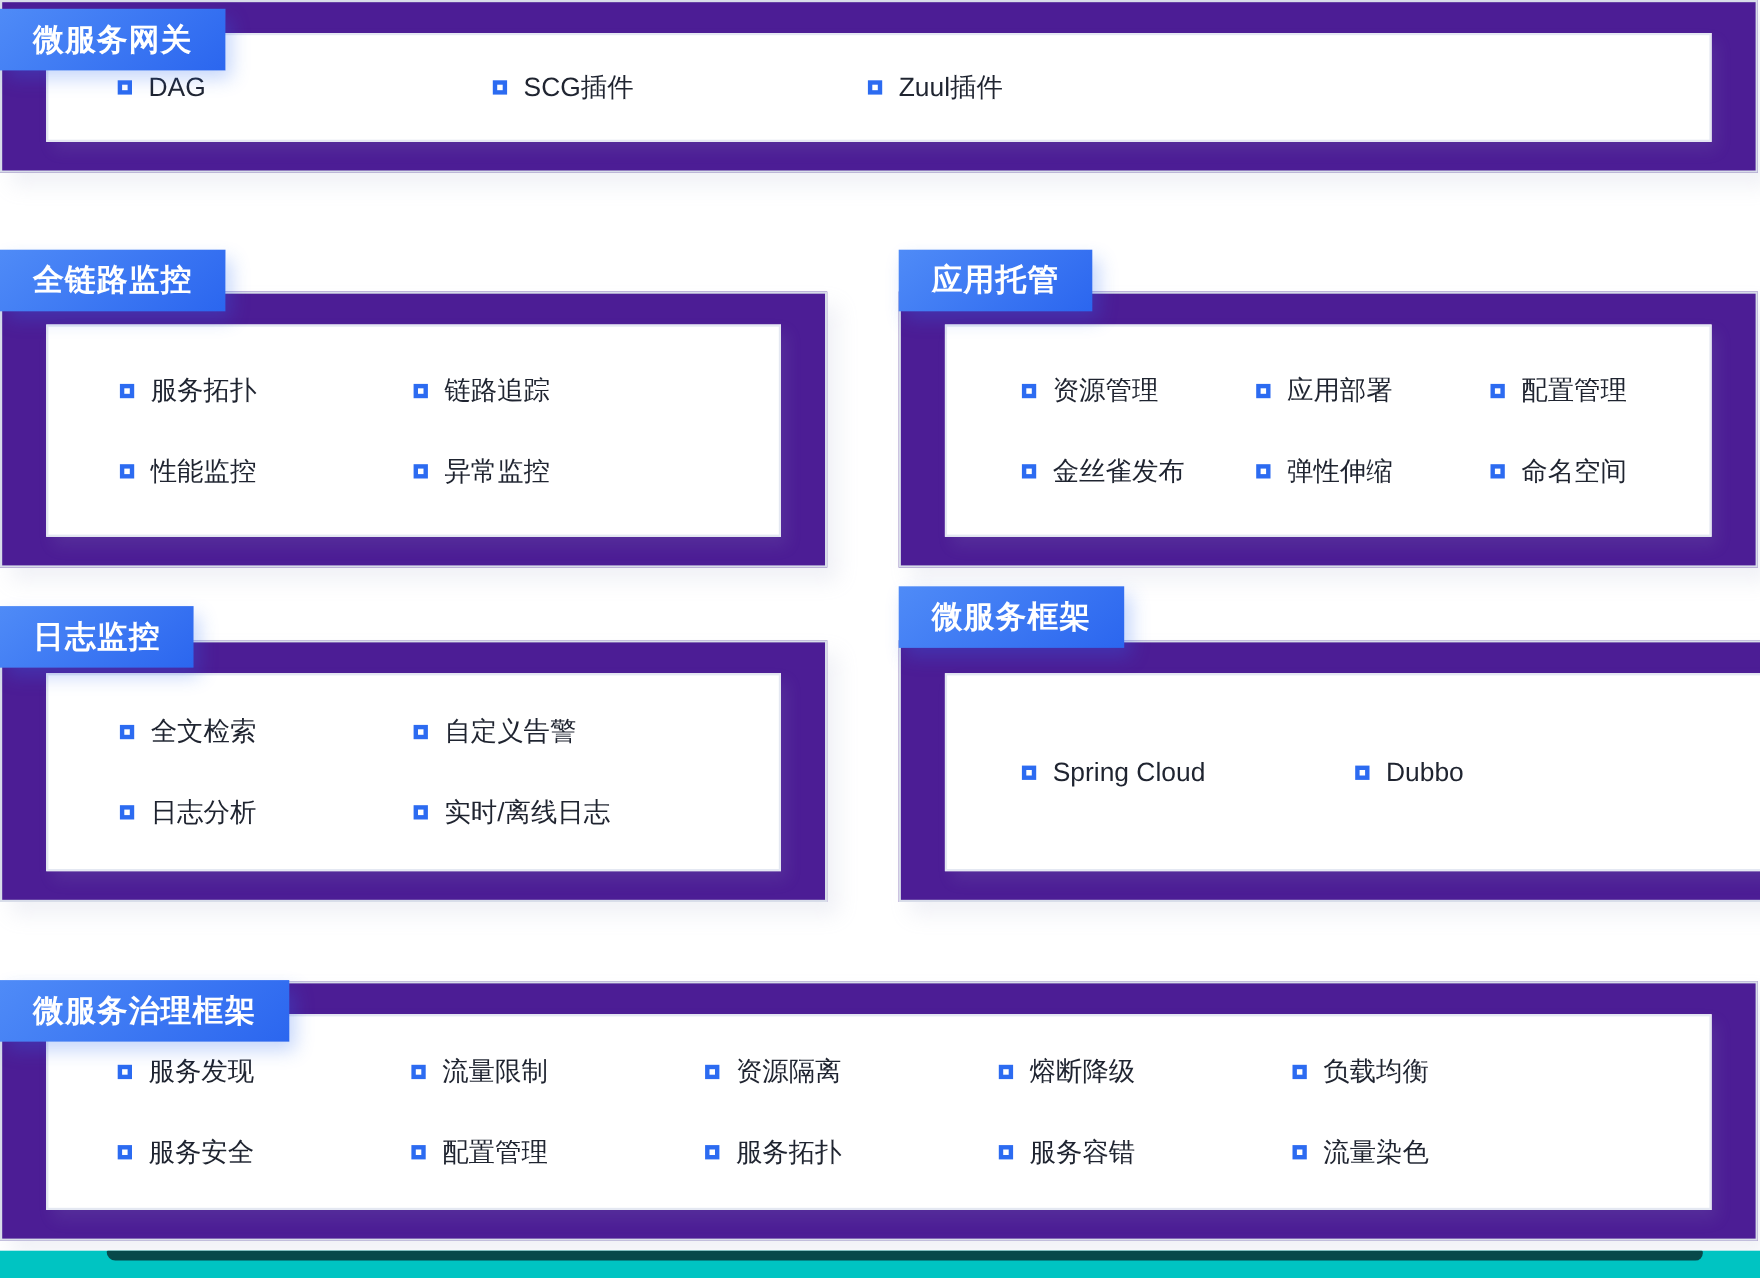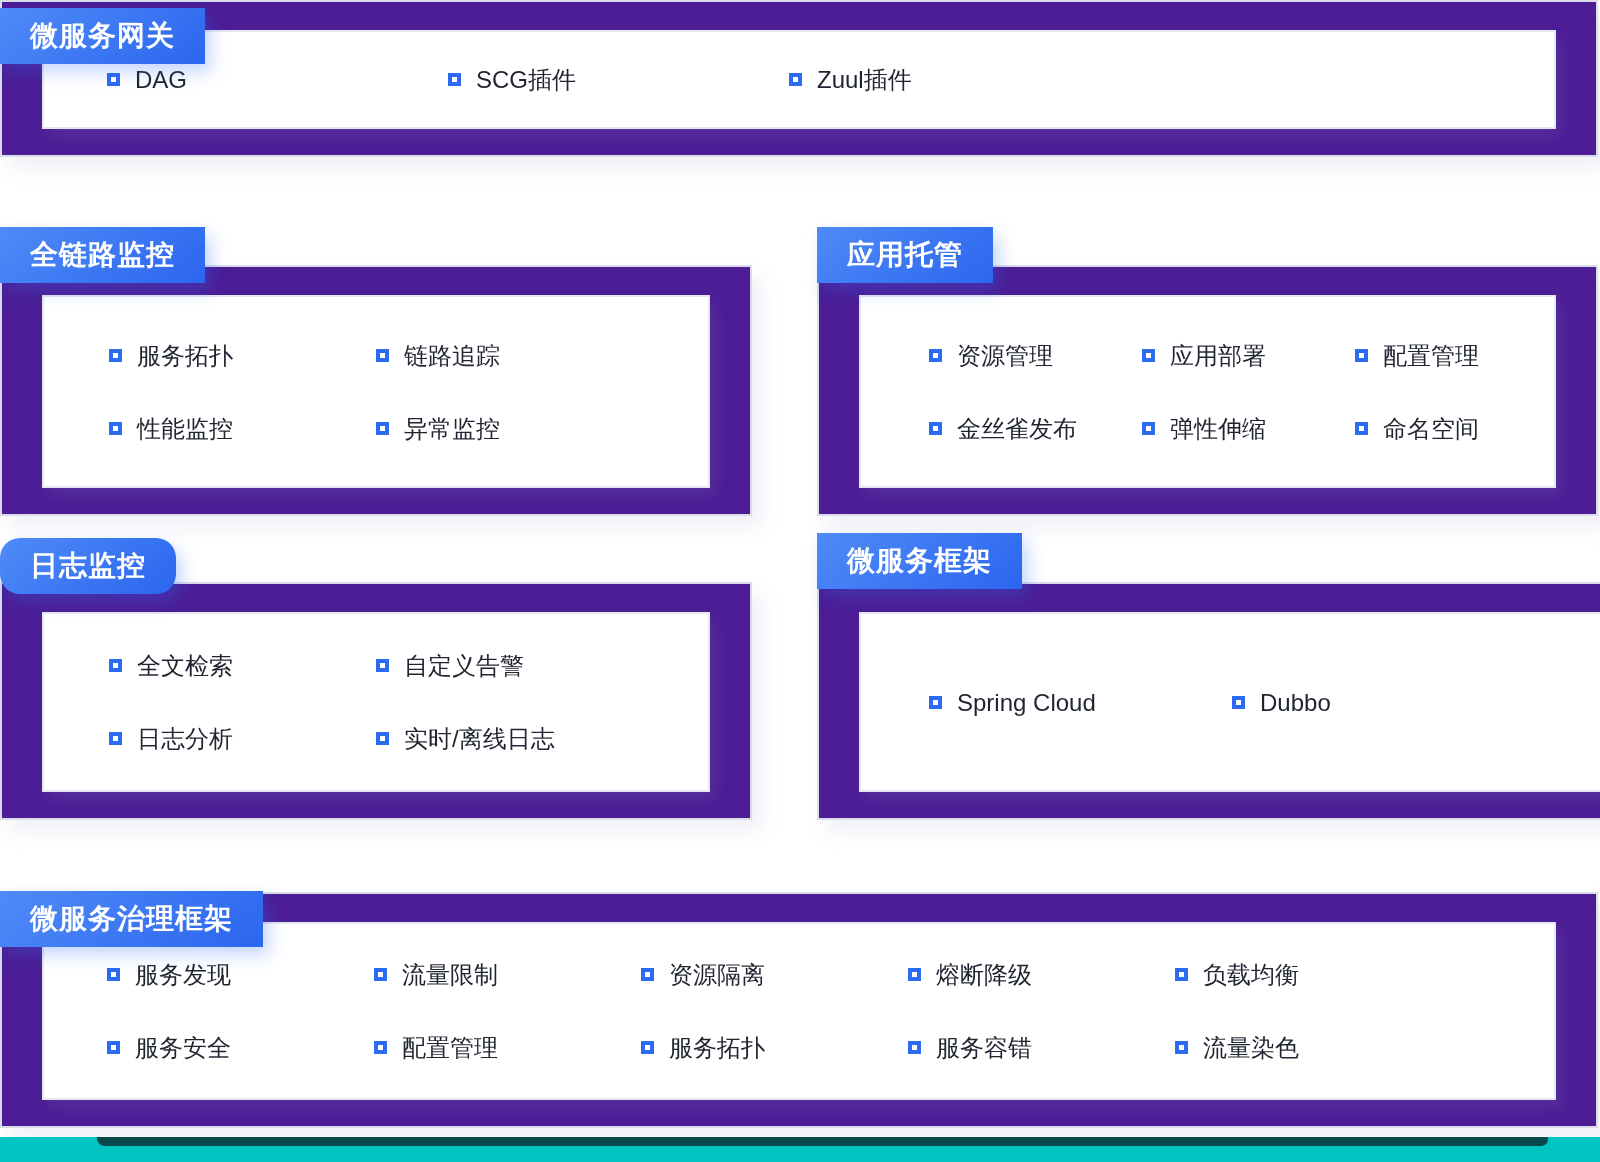--- a/index.html
+++ b/index.html
@@ -31,21 +31,21 @@
     height:56px;padding:0 30px;
     display:flex;align-items:center;
     background:linear-gradient(140deg,#4f8bf7 0%,#2b66ef 100%);
     color:#ffffff;font-size:28px;font-weight:600;letter-spacing:1px;
     box-shadow:6px 8px 16px rgba(46,107,240,.28);
     white-space:nowrap;
   }
   #tab-gateway   {left:0;    top:8px;}
   #tab-tracing   {left:0;    top:227px;}
   #tab-hosting   {left:817px;top:227px;}
-  #tab-logging   {left:0;    top:538px;border-radius:20px;}
+  #tab-logging   {left:0;    top:551px;}
   #tab-framework {left:817px;top:533px;}
   #tab-governance{left:0;    top:847px;margin-top:44px;}
 
   
   .card{
     position:absolute;left:40px;right:40px;top:28px;bottom:26px;
     background:#ffffff;
     border:2px solid #e4e8f2;
     box-sizing:border-box;
     box-shadow:6px 8px 14px rgba(160,170,200,.12);

